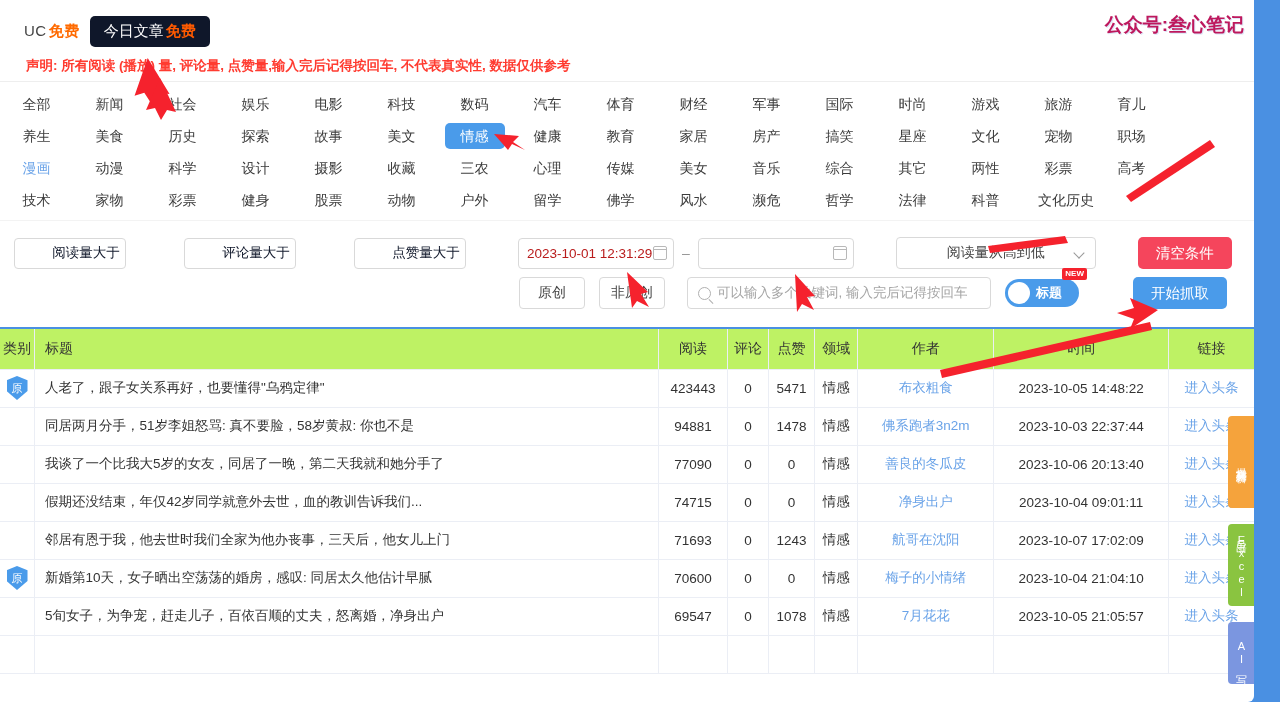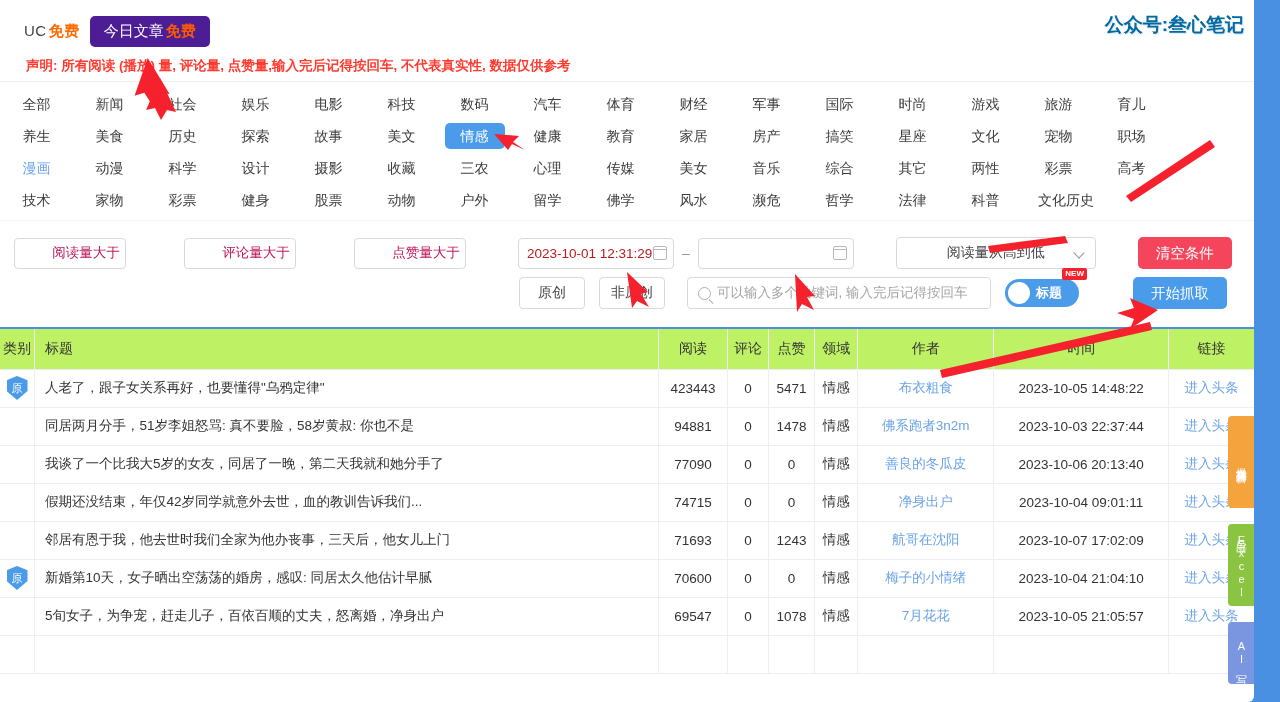--- a/index.html
+++ b/index.html
@@ -24,28 +24,28 @@
 
   
   .header { position: relative; height: 56px; }
   .brand-row { position: absolute; left: 24px; top: 16px; display: flex; align-items: center; gap: 10px; }
   .uc-tab {
     font-size: 15px; color: #444; letter-spacing: .5px;
     display: flex; align-items: baseline; gap: 2px; cursor: pointer;
   }
   .free { color: #ff6a00; font-weight: bold; font-size: 15px; }
   .today-tab {
-    background: #4c1d95; color: #fff; font-size: 15px;
+    background: #0f172a; color: #fff; font-size: 15px;
     padding: 6px 14px; border-radius: 5px; cursor: pointer;
     display: flex; align-items: baseline; gap: 2px;
   }
   .today-tab .free { color: #ff5a00; }
   .watermark {
     position: absolute; right: 10px; top: 12px;
-    font-size: 19px; font-weight: bold; color: #0369a1;
+    font-size: 19px; font-weight: bold; color: #be185d;
     letter-spacing: 0px;
     text-shadow: 1px 1px 0 #dbe6f7;
   }
 
   
   .notice {
     color: #ff3b30; font-size: 13.5px; font-weight: bold;
     padding: 0 0 0 26px; height: 26px; line-height: 20px;
     border-bottom: 1px solid #eee;
   }
@@ -62,21 +62,21 @@
     background: #4a9bea; color: #fff; border-radius: 5px;
     padding: 5px 16px; display: inline-block; line-height: 16px;
   }
   .cat.wide { flex: 0 0 88px; }
 
   
   .filters { padding: 12px 0 8px 0; border-top: 1px solid #f3f3f3; }
   .frow { display: flex; align-items: center; height: 40px; }
   .fld {
     border: 1px solid #d9d9d9; border-radius: 4px; background: #fff;
-    height: 31px; font-size: 13.5px; color: #be185d;
+    height: 31px; font-size: 13.5px; color: #0f172a;
     display: flex; align-items: center; justify-content: center; padding-left: 32px;
   }
   .num-fld { width: 112px; }
   .date-fld { width: 156px; justify-content: flex-start; padding: 0 8px; color: #b91c1c; position: relative; }
   .date-fld .cal {
     position: absolute; right: 6px; top: 7px; width: 14px; height: 14px;
     border: 1.4px solid #b8b8b8; border-radius: 2px;
   }
   .date-fld .cal::before {
     content: ""; position: absolute; left: -1px; top: 2px; width: 14px;

